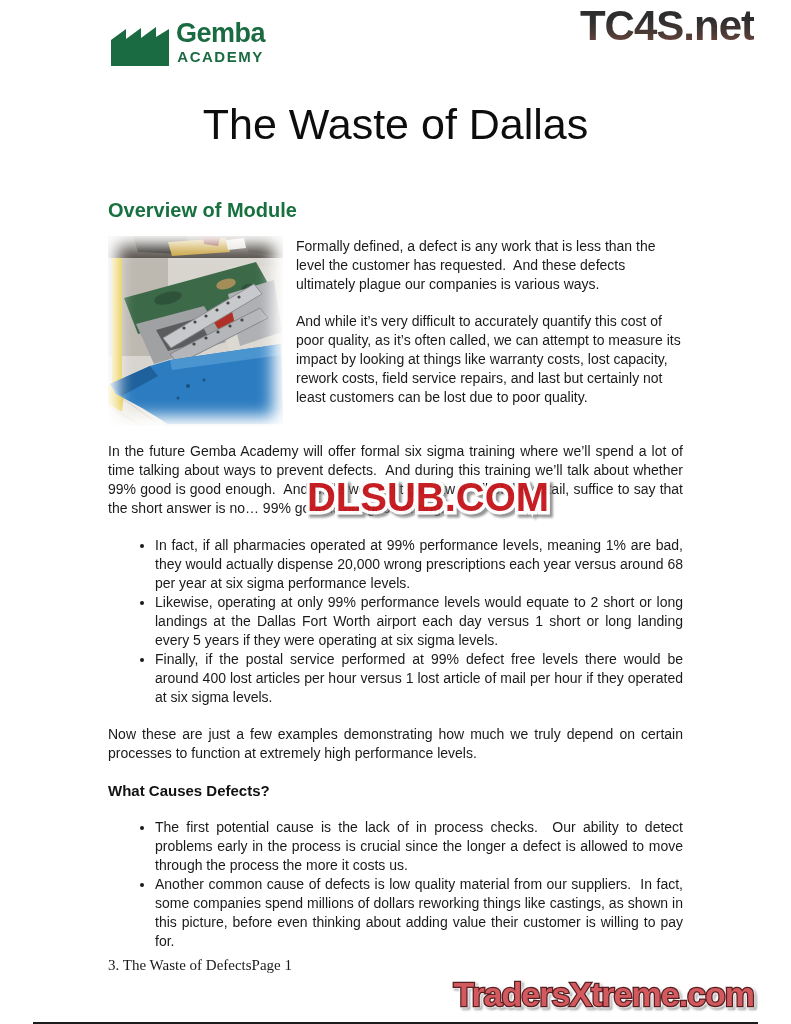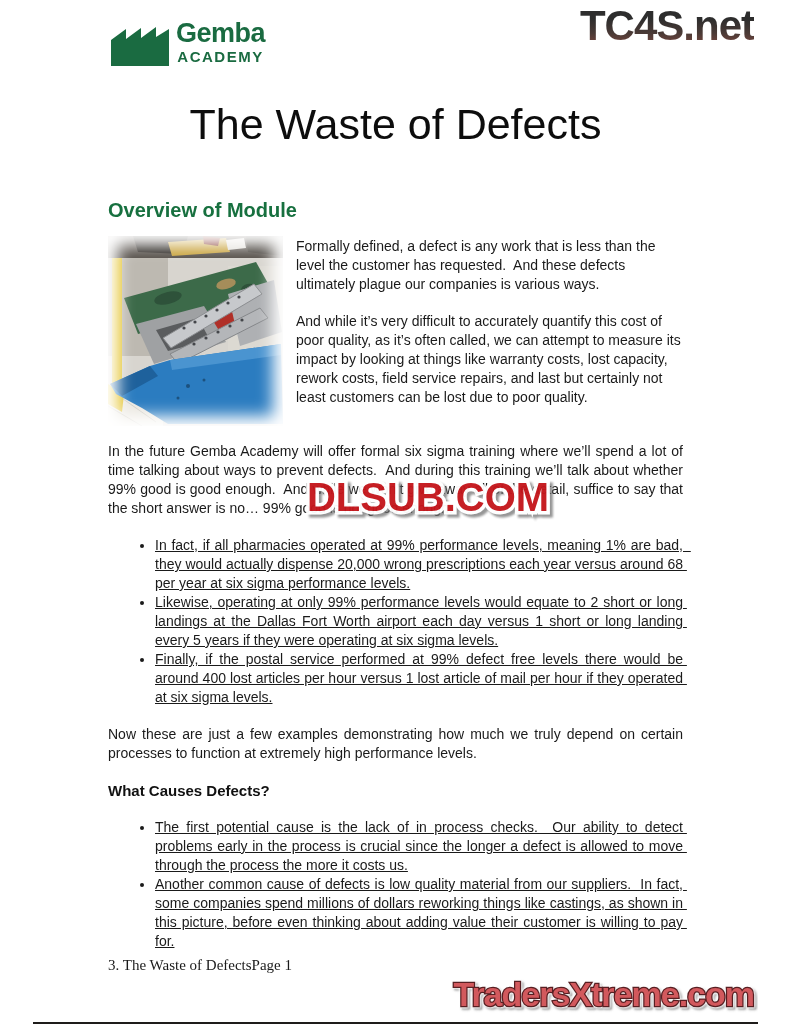--- a/index.html
+++ b/index.html
@@ -43,21 +43,21 @@
   .photo svg { display:block; width:175px; height:190px; }
   .photo-fade { position:absolute; inset:0; box-shadow: inset 0 0 16px 10px #ffffff; pointer-events:none; }
   .side-col { margin-left:13px; width:449px; font-size:14px; line-height:19px; }
   .side-col p { margin-bottom:18px; white-space:pre-wrap; }
   h3.sub-heading { font-size:15px; font-weight:bold; color:#111; }
 
   
   .body-block { margin:0 75px; font-size:14px; line-height:19px; }
   .body-block p.full-para { margin-bottom:18px; text-align:justify; white-space:pre-wrap; }
   .body-block ul { margin:0 0 18px 0; padding-left:47px; }
-  .body-block li { text-align:justify; white-space:pre-wrap; margin-bottom:0;text-decoration:underline; }
+  .body-block li { text-align:justify; white-space:pre-wrap; margin-bottom:0; }
   h4.bold-heading { font-size:15px; font-weight:bold; color:#111; margin-bottom:18px; }
 
   
   .wm-mid { position:absolute; left:250px; top:469px; pointer-events:none; }
   .wm-bottom { position:absolute; right:0px; bottom:2px; pointer-events:none; }
 
   
   .footer {
     position:absolute; left:75px; right:75px; top:957px;
     display:flex; justify-content:flex-start;
@@ -79,21 +79,21 @@
       </svg>
     </span>
     <span class="logo-text">
       <div class="logo-name">Gemba</div>
       <div class="logo-sub">ACADEMY</div>
     </span>
   </div>
 
   <div class="wm-top">TC4S.net</div>
 
-  <h1 class="doc-title">The Waste of Defects</h1>
+  <h1 class="doc-title">The Waste of Dallas</h1>
 
   <h2 class="section-heading">Overview of Module</h2>
 
   <div class="intro-row">
     <div class="photo">
       <svg viewBox="0 0 175 190">
 
         <rect x="0" y="0" width="175" height="190" fill="#d8d5cf"></rect>
         <rect x="0" y="0" width="60" height="120" fill="#bdb9b1"></rect>
         <rect x="120" y="30" width="55" height="100" fill="#dcd9d2"></rect>

